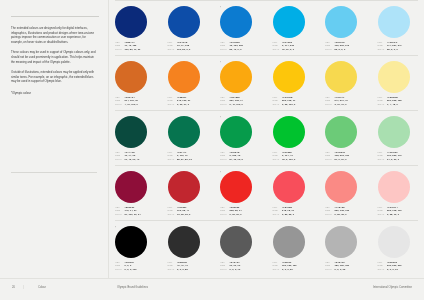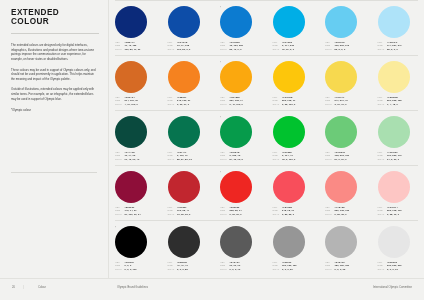--- a/index.html
+++ b/index.html
@@ -102,21 +102,20 @@
   .f-sect{left:38px;}
   .f-mid{left:117px;}
   .f-right{right:12px;}
 </style>
 </head>
 <body>
 
 <div class="page">
 
   <div class="left-col">
-    <h1 class="page-title">EXTENDED COLOUR</h1>
     <div class="title-rule"></div>
 
     <p class="body-par">The extended colours are designed only for digital interfaces, infographics, illustrations and product designs where tone-on-tone pairings improve the communication or user experience, for example, on hover states or disabled buttons.</p>
     <p class="body-par">These colours may be used in support of Olympic colours only, and should not be used prominently in application. This helps maintain the meaning and impact of the Olympic palette.</p>
     <p class="body-par">Outside of illustrations, extended colours may be applied only with similar tones. For example, on an infographic, the extended blues may be used in support of Olympic blue.</p>
 
     <p class="footnote">*Olympic colour</p>
   </div>
   <div class="left-rule"></div>
   <div class="v-divider"></div>

